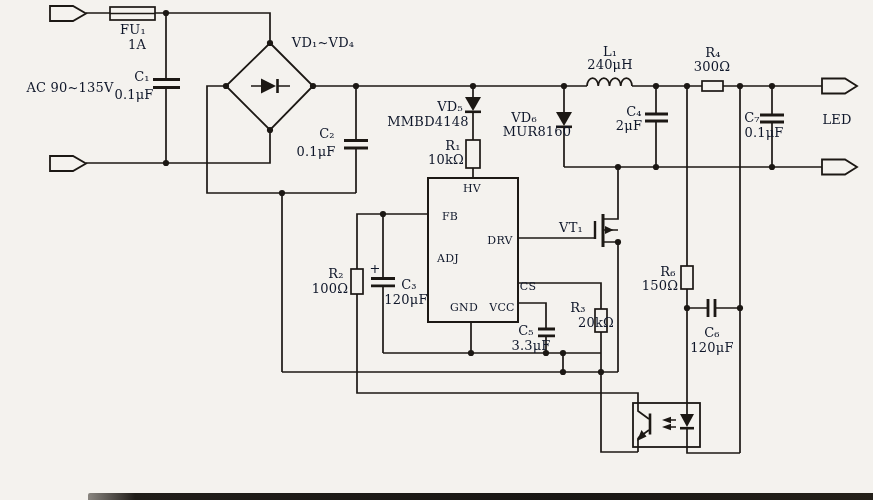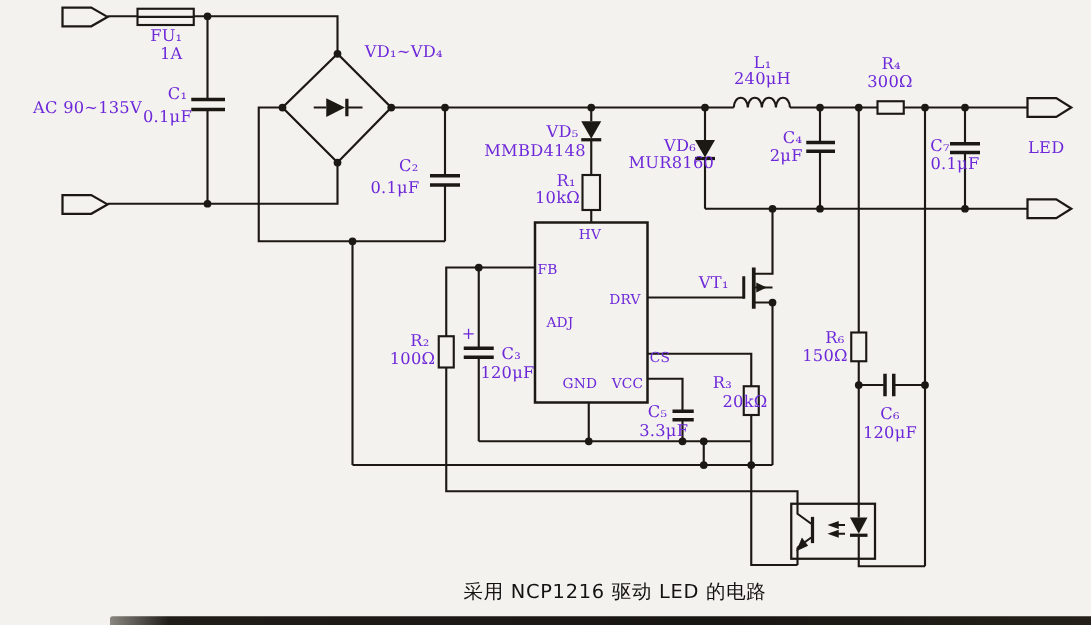--- a/index.html
+++ b/index.html
@@ -4,21 +4,21 @@
 <style>
   html,body{margin:0;padding:0;background:#dddad4;}
   .stage{
     position:relative;width:873px;height:500px;overflow:hidden;
     background:#f4f2ee;
     font-family:"DejaVu Serif","Liberation Serif",serif;
   }
   svg{position:absolute;left:0;top:0;}
   .lbl{
     position:absolute;transform:translate(-50%,-50%);
-    font-size:13px;line-height:1;color:#6d28d9;white-space:nowrap;
+    font-size:13px;line-height:1;color:#0f172a;white-space:nowrap;
     letter-spacing:.2px;
   }
   .pin{font-size:11px;}
   .caption{
     font-family:"DejaVu Sans","Liberation Sans",sans-serif;
     font-size:15.5px;font-weight:500;letter-spacing:.6px;color:#141210;
   }
   .page-edge{
     position:absolute;left:88px;right:0;bottom:0;height:7px;
     background:linear-gradient(to right,#8a8680 0,#201d19 6%,#181613 60%,#242019 100%);
@@ -161,21 +161,21 @@
   <div class="lbl" style="left:137px;top:44px">1A</div>
   <div class="lbl" style="left:142px;top:76px">C₁</div>
   <div class="lbl" style="left:134px;top:94px">0.1μF</div>
   <div class="lbl" style="left:323px;top:42px">VD₁~VD₄</div>
   <div class="lbl" style="left:327px;top:133px">C₂</div>
   <div class="lbl" style="left:316px;top:151px">0.1μF</div>
   <div class="lbl" style="left:450px;top:106px">VD₅</div>
   <div class="lbl" style="left:428px;top:121px">MMBD4148</div>
   <div class="lbl" style="left:453px;top:145px">R₁</div>
   <div class="lbl" style="left:446px;top:159px">10kΩ</div>
-  <div class="lbl" style="left:544px;top:117px">VD₆</div>
+  <div class="lbl" style="left:524px;top:117px">VD₆</div>
   <div class="lbl" style="left:537px;top:131px">MUR8160</div>
   <div class="lbl" style="left:610px;top:51px">L₁</div>
   <div class="lbl" style="left:610px;top:64px">240μH</div>
   <div class="lbl" style="left:713px;top:52px">R₄</div>
   <div class="lbl" style="left:712px;top:66px">300Ω</div>
   <div class="lbl" style="left:634px;top:111px">C₄</div>
   <div class="lbl" style="left:629px;top:125px">2μF</div>
   <div class="lbl" style="left:752px;top:117px">C₇</div>
   <div class="lbl" style="left:764px;top:132px">0.1μF</div>
   <div class="lbl" style="left:837px;top:119px">LED</div>
@@ -188,23 +188,22 @@
   <div class="lbl" style="left:526px;top:330px">C₅</div>
   <div class="lbl" style="left:531px;top:345px">3.3μF</div>
   <div class="lbl" style="left:578px;top:307px">R₃</div>
   <div class="lbl" style="left:596px;top:322px">20kΩ</div>
   <div class="lbl" style="left:668px;top:271px">R₆</div>
   <div class="lbl" style="left:660px;top:285px">150Ω</div>
   <div class="lbl" style="left:712px;top:332px">C₆</div>
   <div class="lbl" style="left:712px;top:347px">120μF</div>
 
   <div class="lbl pin" style="left:472px;top:188px">HV</div>
-  <div class="lbl pin" style="left:438px;top:216px">FB</div>
+  <div class="lbl pin" style="left:450px;top:216px">FB</div>
   <div class="lbl pin" style="left:448px;top:258px">ADJ</div>
   <div class="lbl pin" style="left:500px;top:240px">DRV</div>
   <div class="lbl pin" style="left:528px;top:286px">CS</div>
   <div class="lbl pin" style="left:464px;top:307px">GND</div>
   <div class="lbl pin" style="left:502px;top:307px">VCC</div>
 
-  <div class="lbl caption" style="left:492px;top:474px">采用 NCP1216 驱动 LED 的电路</div>
 
   <div class="page-edge"></div>
 </div>
 
 </body></html>

